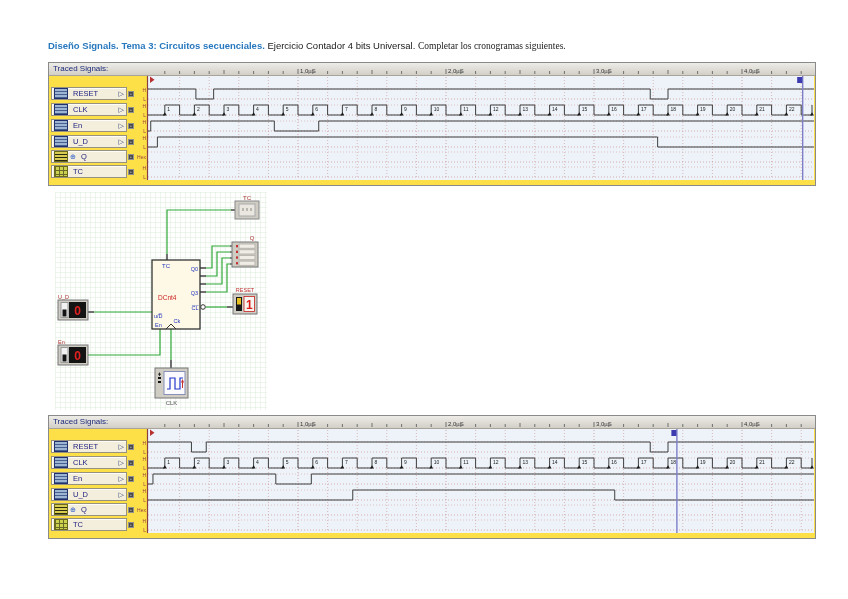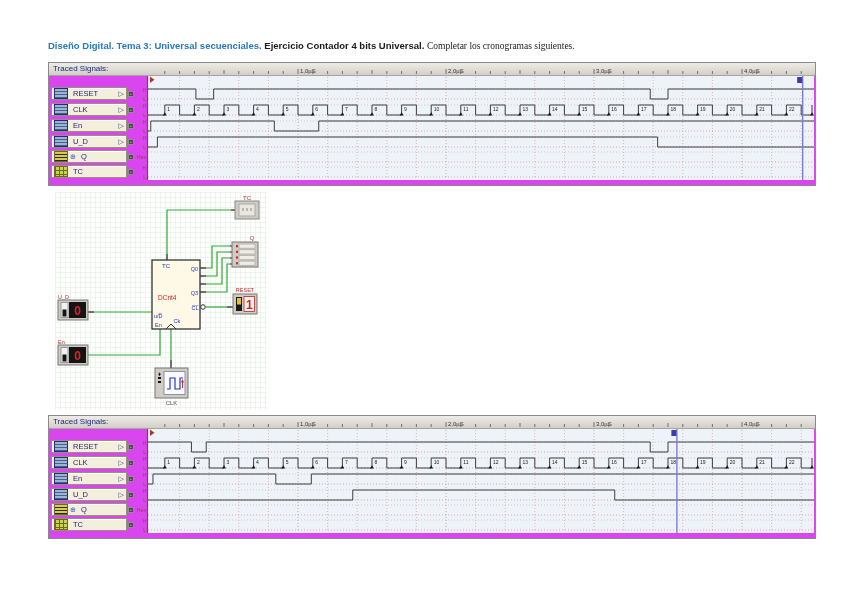--- a/index.html
+++ b/index.html
@@ -2,26 +2,26 @@
 <html><head>
 <meta charset="utf-8">
 <style>
   html,body{margin:0;padding:0;}
   body{
     position:relative;width:848px;height:599px;background:#ffffff;
     font-family:"Liberation Sans", sans-serif;overflow:hidden;
   }
   .doc-title{position:absolute;left:48px;top:40px;font-size:9.5px;white-space:nowrap;}
   .doc-title .t-blue{color:#2878be;font-weight:700;}
-  .doc-title .t-bold{color:#1a1a1a;font-weight:700;}
+  .doc-title .t-bold{color:#1a1a1a;font-weight:400;}
   .doc-title .t-norm{color:#1a1a1a;font-weight:400;font-family:Liberation Serif, serif;}
 
   .timing-panel{
     position:absolute;left:48px;width:766px;height:122px;
-    background:#d946ef;border:1px solid #8a8a8a;
+    background:#fde047;border:1px solid #8a8a8a;
   }
   #tp0{top:62px;} #tp1{top:415px;}
   .tp-header{
     position:absolute;left:0;top:0;width:100%;height:13px;
     background:linear-gradient(#eeece7,#d2cfc7);
     border-bottom:1px solid #a8a49c;box-sizing:border-box;
   }
   .tp-header-label{
     position:absolute;left:4px;top:1px;font-size:8px;color:#1c2a7a;
   }
@@ -58,21 +58,21 @@
     background:#4a4a4a;border:1px solid #909090;font-size:4px;line-height:4px;
     color:#ddd;text-align:center;
   }
   .wave-svg{position:absolute;left:0;top:0;pointer-events:none;}
   .circuit{position:absolute;left:55px;top:192px;width:212px;height:218px;}
 </style>
 </head>
 <body>
 
 <div class="doc-title">
-  <span class="t-blue">Diseño Digital. Tema 3: Universal secuenciales.</span>
+  <span class="t-blue">Diseño Signals. Tema 3: Circuitos secuenciales.</span>
   <span class="t-bold">Ejercicio Contador 4 bits Universal.</span>
   <span class="t-norm">Completar los cronogramas siguientes.</span>
 </div>
 
 <section class="timing-panel" id="tp0">
   <div class="tp-header">
     <span class="tp-header-label">Traced Signals:</span>
   </div>
   <div class="sig-list">
       <div class="sig-cell" style="top: 24px;">

